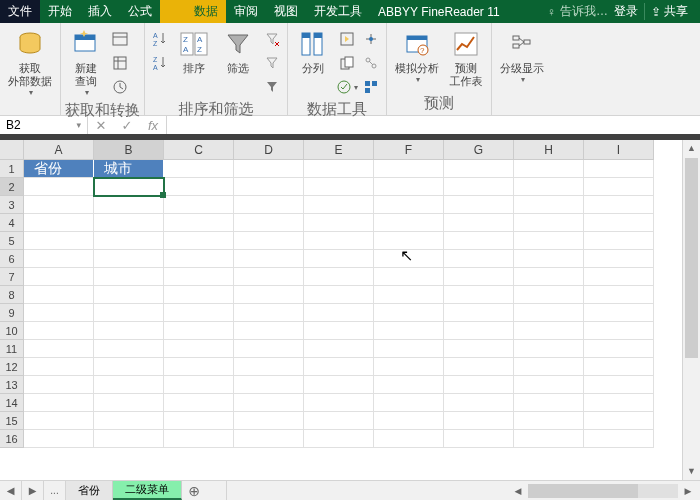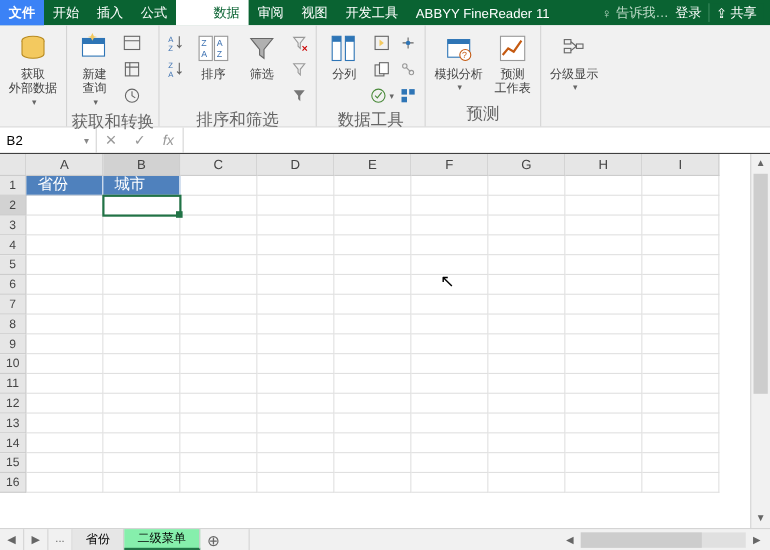--- a/index.html
+++ b/index.html
@@ -1,42 +1,42 @@
 <!DOCTYPE html>
 <html><head>
 <meta charset="utf-8">
 <style>
 * { margin: 0; padding: 0; box-sizing: border-box; font-family: "Microsoft YaHei", Arial, sans-serif; }
 body { width: 700px; height: 500px; background: #fff; overflow: hidden; font-size: 12px; }
 
 
 .titlebar { background: #0a6332; height: 23px; display: flex; align-items: stretch; color: #fff; }
 .titlebar .tab { padding: 3px 8px; cursor: pointer; font-size: 12px; display: flex; align-items: center; }
-.titlebar .tab.file { background: #3b82f6; font-weight: bold; }
-.titlebar .tab.active { background: #ffffff; color: #0a6332; padding-left: 34px; }
+.titlebar .tab.file { background: #0f172a; }
+.titlebar .tab.active { background: #eab308; color: #0a6332; padding-left: 34px; }
 .titlebar .spacer { flex: 1; }
 .titlebar .right { display: flex; align-items: center; gap: 6px; padding-right: 6px; }
 .titlebar .tell { color: #bcd9c6; font-size: 12px; display: flex; align-items: center; gap: 4px; }
 .titlebar .login { color: #fff; }
 .titlebar .share { background: #0a6332; color: #fff; display: flex; align-items: center; gap: 3px; padding: 0 6px; border-left: 1px solid #3a8a5e; }
 
 
 .ribbon { background: #f1f1f1; border-bottom: 1px solid #d4d4d4; height: 93px; display: flex; }
 .group { display: flex; flex-direction: column; border-right: 1px solid #d4d4d4; padding: 3px 4px 2px; }
 .group-body { flex: 1; display: flex; align-items: flex-start; gap: 2px; }
 .group-label { text-align: center; color: #666; font-size: 15px; padding-top: 2px; }
 .bigbtn { display: flex; flex-direction: column; align-items: center; justify-content: flex-start; padding: 2px 4px; min-width: 42px; cursor: pointer; }
 .bigbtn .ico { width: 32px; height: 32px; display: flex; align-items: center; justify-content: center; margin-bottom: 2px; }
 .bigbtn .lbl { text-align: center; font-size: 11px; line-height: 13px; color: #444; }
 .smallcol { display: flex; flex-direction: column; gap: 2px; padding-top: 2px; }
 .smallbtn { width: 22px; height: 22px; display: flex; align-items: center; justify-content: center; cursor: pointer; }
 .drop::after { content: "▾"; font-size: 8px; color: #666; margin-left: 2px; }
 
 
-.fbar { height: 24px; border-bottom: 1px solid #404040; display: flex; align-items: stretch; background: #fff; }
+.fbar { height: 24px; border-bottom: 6px solid #404040; display: flex; align-items: stretch; background: #fff; }
 .namebox { width: 88px; border-right: 1px solid #d4d4d4; display: flex; align-items: center; padding: 0 6px; position: relative; font-size: 12px; }
 .namebox::after { content: "▾"; position: absolute; right: 6px; color: #888; font-size: 9px; }
 .fbtns { display: flex; align-items: center; border-right: 1px solid #d4d4d4; }
 .fbtn { width: 26px; display: flex; align-items: center; justify-content: center; color: #999; cursor: pointer; font-size: 13px; }
 .finput { flex: 1; padding: 0 6px; display: flex; align-items: center; }
 
 
 .gridwrap { position: relative; height: 340px; overflow: hidden; }
 .grid-corner { position: absolute; left: 0; top: 0; width: 24px; height: 20px; background: #e6e6e6; border-right: 1px solid #ccc; border-bottom: 1px solid #ccc; }
 .colheads { position: absolute; left: 24px; top: 0; right: 18px; height: 20px; display: flex; }

